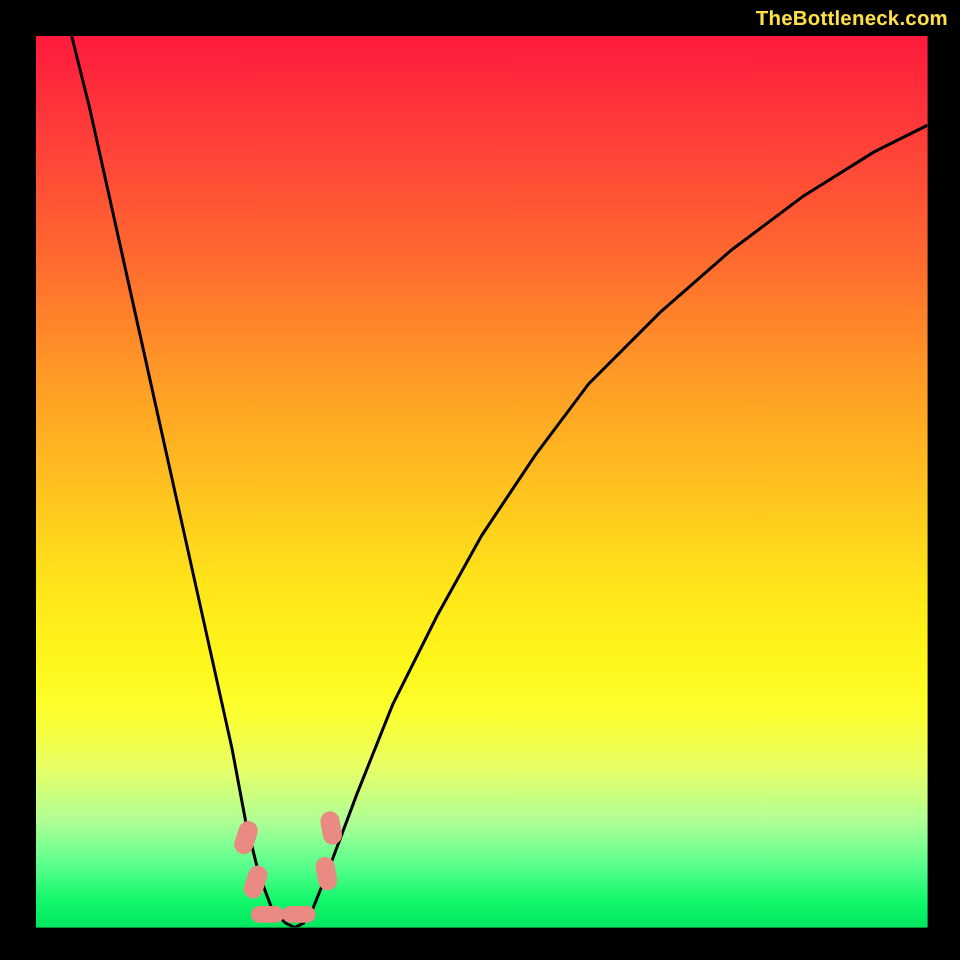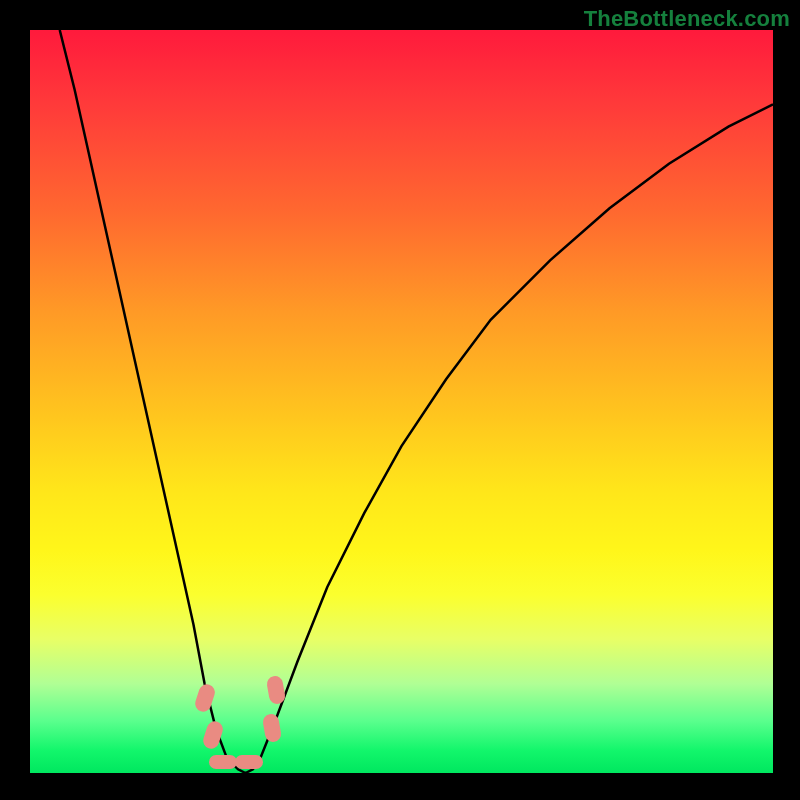--- a/index.html
+++ b/index.html
@@ -37,23 +37,23 @@
       #b0ff95 88%,
       #5aff8d 93%,
       #12f66b 97%,
       #00e75f 100%
     );
   }
   .watermark {
     position: absolute;
     top: 6px;
     right: 10px;
-    font-size: 22px;
+    font-size: 17px;
     font-weight: 600;
-    color: #15803d;
+    color: #fde047;
     letter-spacing: 0.2px;
     text-align: center;
   }
   svg.curve {
     position: absolute;
     left: 0;
     top: 0;
   }
   .marker {
     position: absolute;

